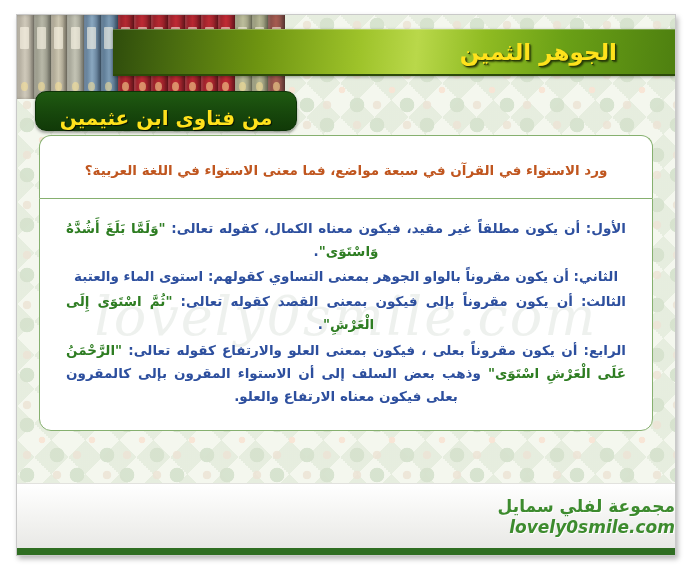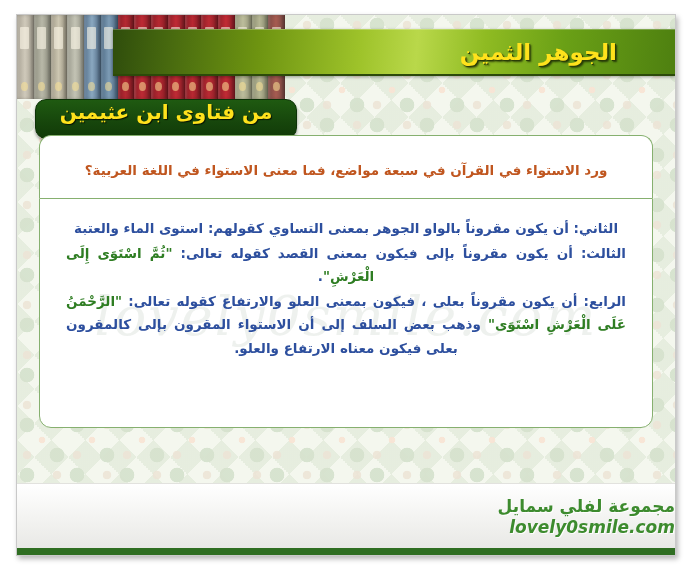--- a/index.html
+++ b/index.html
@@ -125,28 +125,28 @@
     font-size: 23px;
     font-weight: bold;
     letter-spacing: 0;
     text-shadow: 1px 1px 0 #2a3d06, 2px 2px 2px rgba(0,0,0,0.6);
     white-space: nowrap;
   }
 
   .subtitle-banner {
     position: absolute;
     left: 18px;
-    top: 84px;
+    top: 76px;
     width: 260px;
     height: 38px;
     background: linear-gradient(180deg, #1f5a11 0%, #17470c 55%, #113a08 100%);
     border-radius: 11px;
     border: 1px solid #0d3207;
     display: flex;
-    align-items: flex-start;
+    align-items: flex-end;
     justify-content: center;
     z-index: 4;
     box-shadow: 0 2px 3px rgba(0,0,0,0.35);
   }
   .subtitle-banner .subtitle-text {
     color: #ffe21c;
     font-size: 20px;
     font-weight: bold;
     text-shadow: 1px 1px 1px rgba(0,0,0,0.75);
     white-space: nowrap;
@@ -300,20 +300,21 @@
 
       <div class="card question-card">
         <div class="question-text">ورد الاستواء في القرآن في سبعة مواضع، فما معنى الاستواء في اللغة العربية؟</div>
       </div>
 
       <div class="card answer-card">
 
         <div class="watermark">lovely0smile.com</div>
 
         <div class="answer-body">
+          <p class="para">الأول: أن يكون مطلقاً غير مقيد، فيكون معناه الكمال، كقوله تعالى: <span style="color: rgb(46, 125, 34);">"وَلَمَّا بَلَغَ أَشُدَّهُ وَاسْتَوَى"</span>.</p>
           <p class="para">الثاني: أن يكون مقروناً بالواو الجوهر بمعنى التساوي كقولهم: استوى الماء والعتبة</p>
           <p class="para">الثالث: أن يكون مقروناً بإلى فيكون بمعنى القصد كقوله تعالى: <span style="color: rgb(46, 125, 34);">"ثُمَّ اسْتَوَى إِلَى الْعَرْشِ"</span>.</p>
           <p class="para">الرابع: أن يكون مقروناً بعلى ، فيكون بمعنى العلو والارتفاع كقوله تعالى: <span style="color: rgb(46, 125, 34);">"الرَّحْمَنُ عَلَى الْعَرْشِ اسْتَوَى"</span> وذهب بعض السلف إلى أن الاستواء المقرون بإلى كالمقرون بعلى فيكون معناه الارتفاع والعلو.</p>
         </div>
 
       </div>
 
     </div>
 
     <div class="footer">

